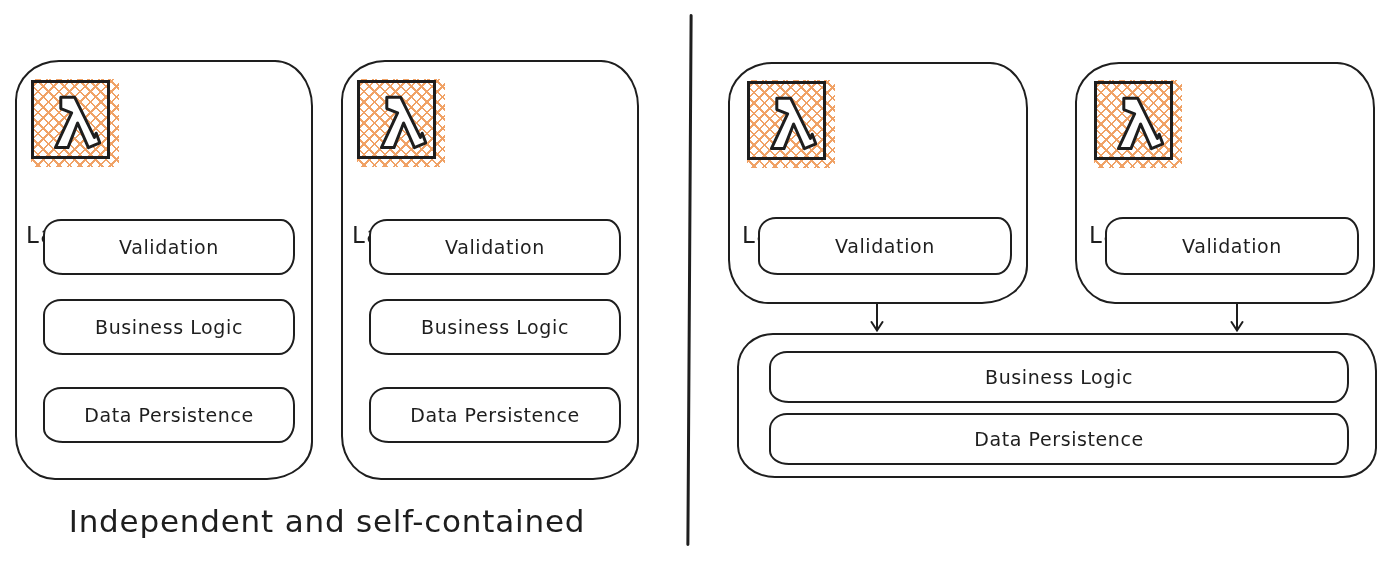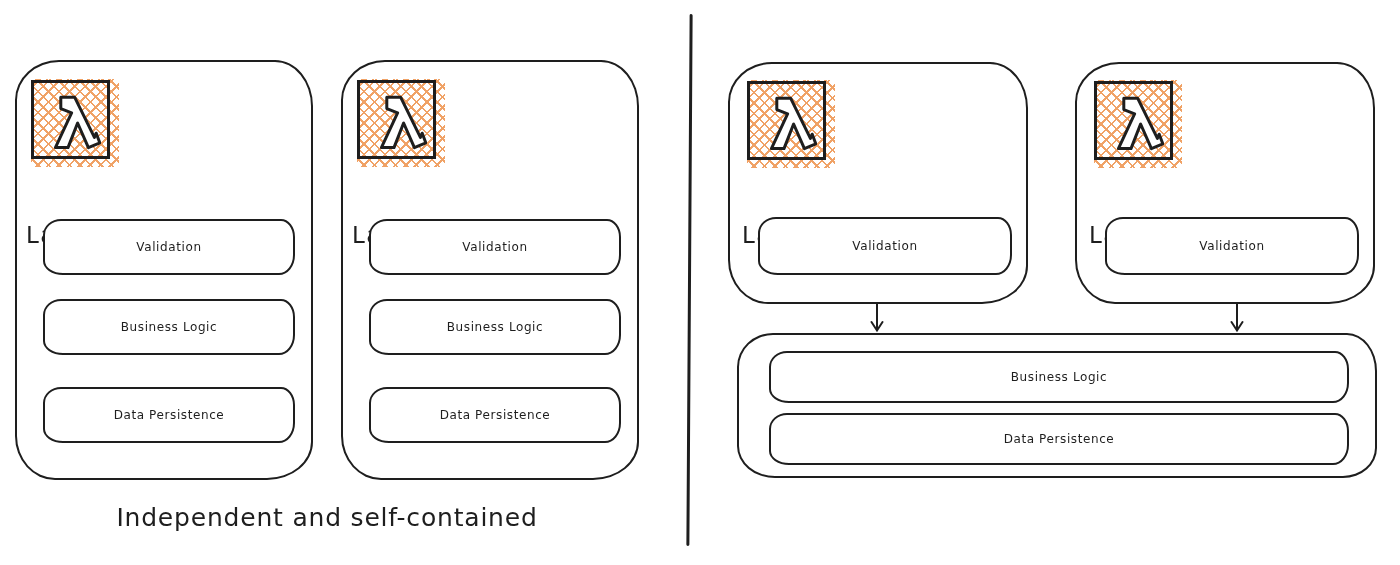--- a/index.html
+++ b/index.html
@@ -26,21 +26,21 @@
   }
   .card.tall  { width: 298px; height: 420px; top: 60px; }
   .card.short { width: 300px; height: 242px; top: 62px; }
 
   .layer-box {
     position: absolute;
     border: 2px solid var(--ink);
     border-radius: 18px 14px 16px 20px / 16px 18px 20px 14px;
     background: #fff;
     display: flex; align-items: center; justify-content: center;
-    font-size: 12px; letter-spacing: 0.6px;
+    font-size: 19px; letter-spacing: 0.6px;
     white-space: nowrap;
   }
   .tall  .layer-box { left: 26px; width: 252px; height: 56px; }
   .short .layer-box { left: 28px; width: 254px; height: 58px; }
 
   
   .badge { position: absolute; width: 88px; height: 88px; }
   .tall  .badge { left: 14px; top: 17px; }
   .short .badge { left: 17px; top: 16px; }
   .badge .hatch {
@@ -83,21 +83,21 @@
   .divider {
     position: absolute;
     left: 688px; top: 14px;
     width: 2.5px; height: 532px;
     background: var(--ink);
     transform: rotate(0.35deg);
     border-radius: 2px;
   }
   .caption {
     position: absolute; top: 503px;
-    font-size: 25px; letter-spacing: 0.8px;
+    font-size: 31px; letter-spacing: 0.8px;
     text-align: center; white-space: nowrap;
   }
   .caption.left  { left: 15px;  width: 624px; }
   .caption.right { left: 737px; width: 640px; }
 </style>
 </head>
 <body>
 
 <div class="canvas">
 

